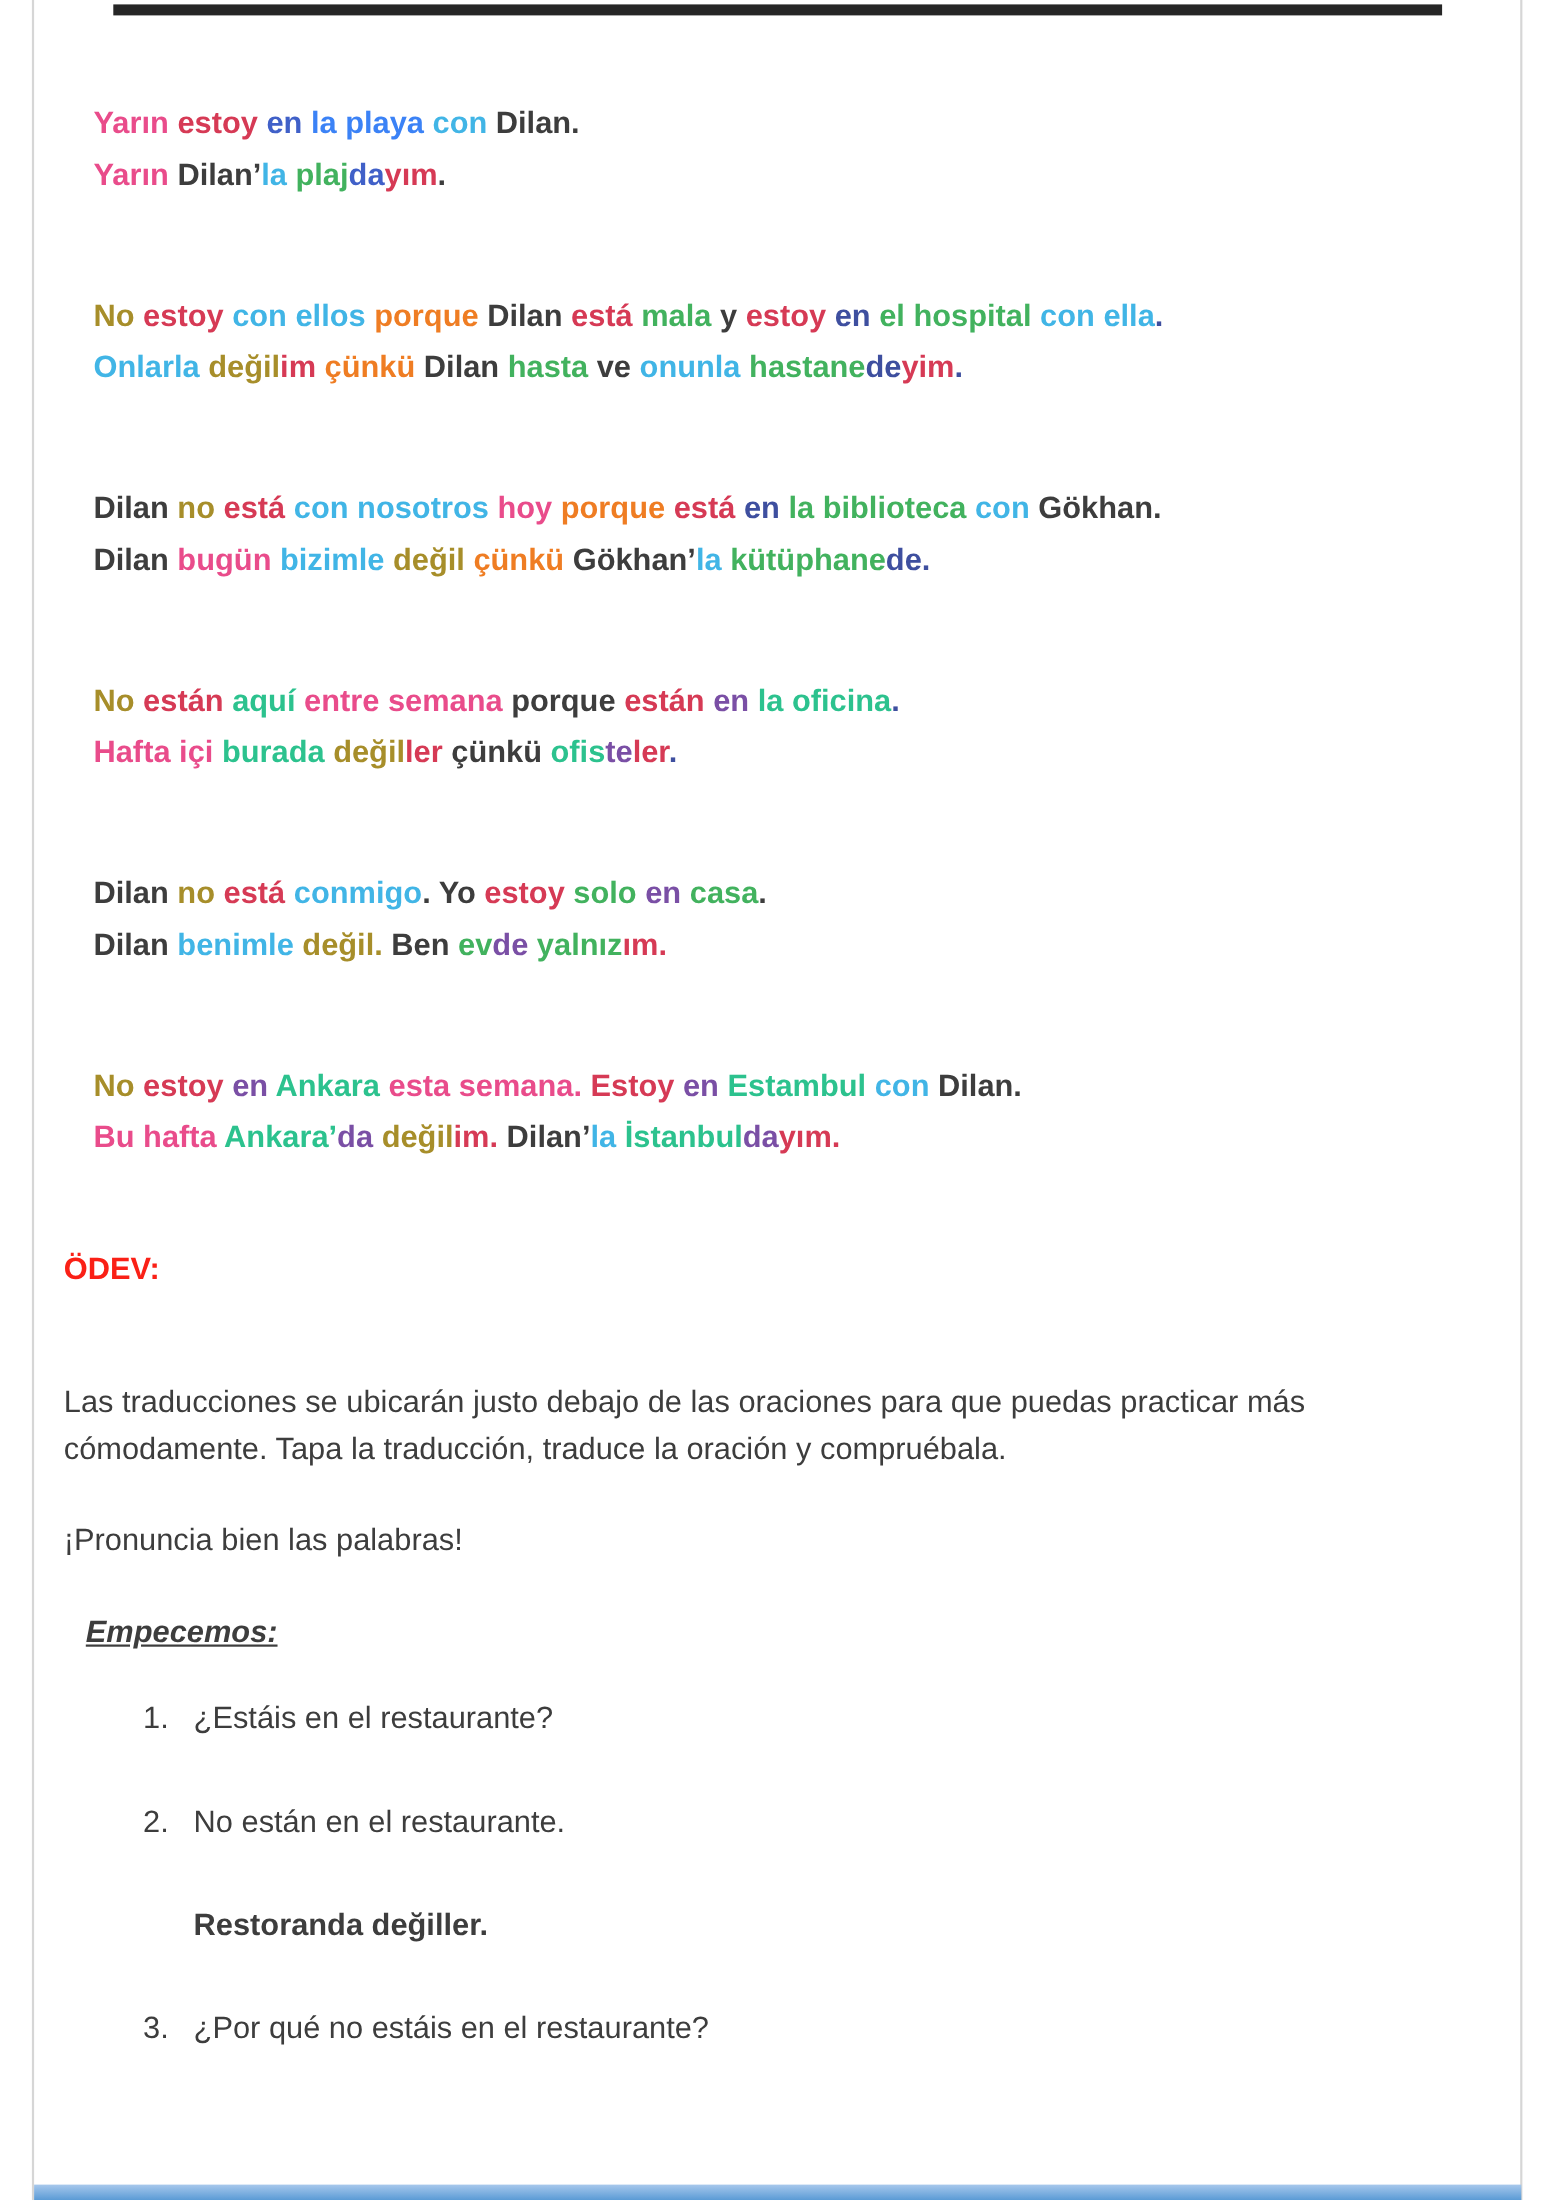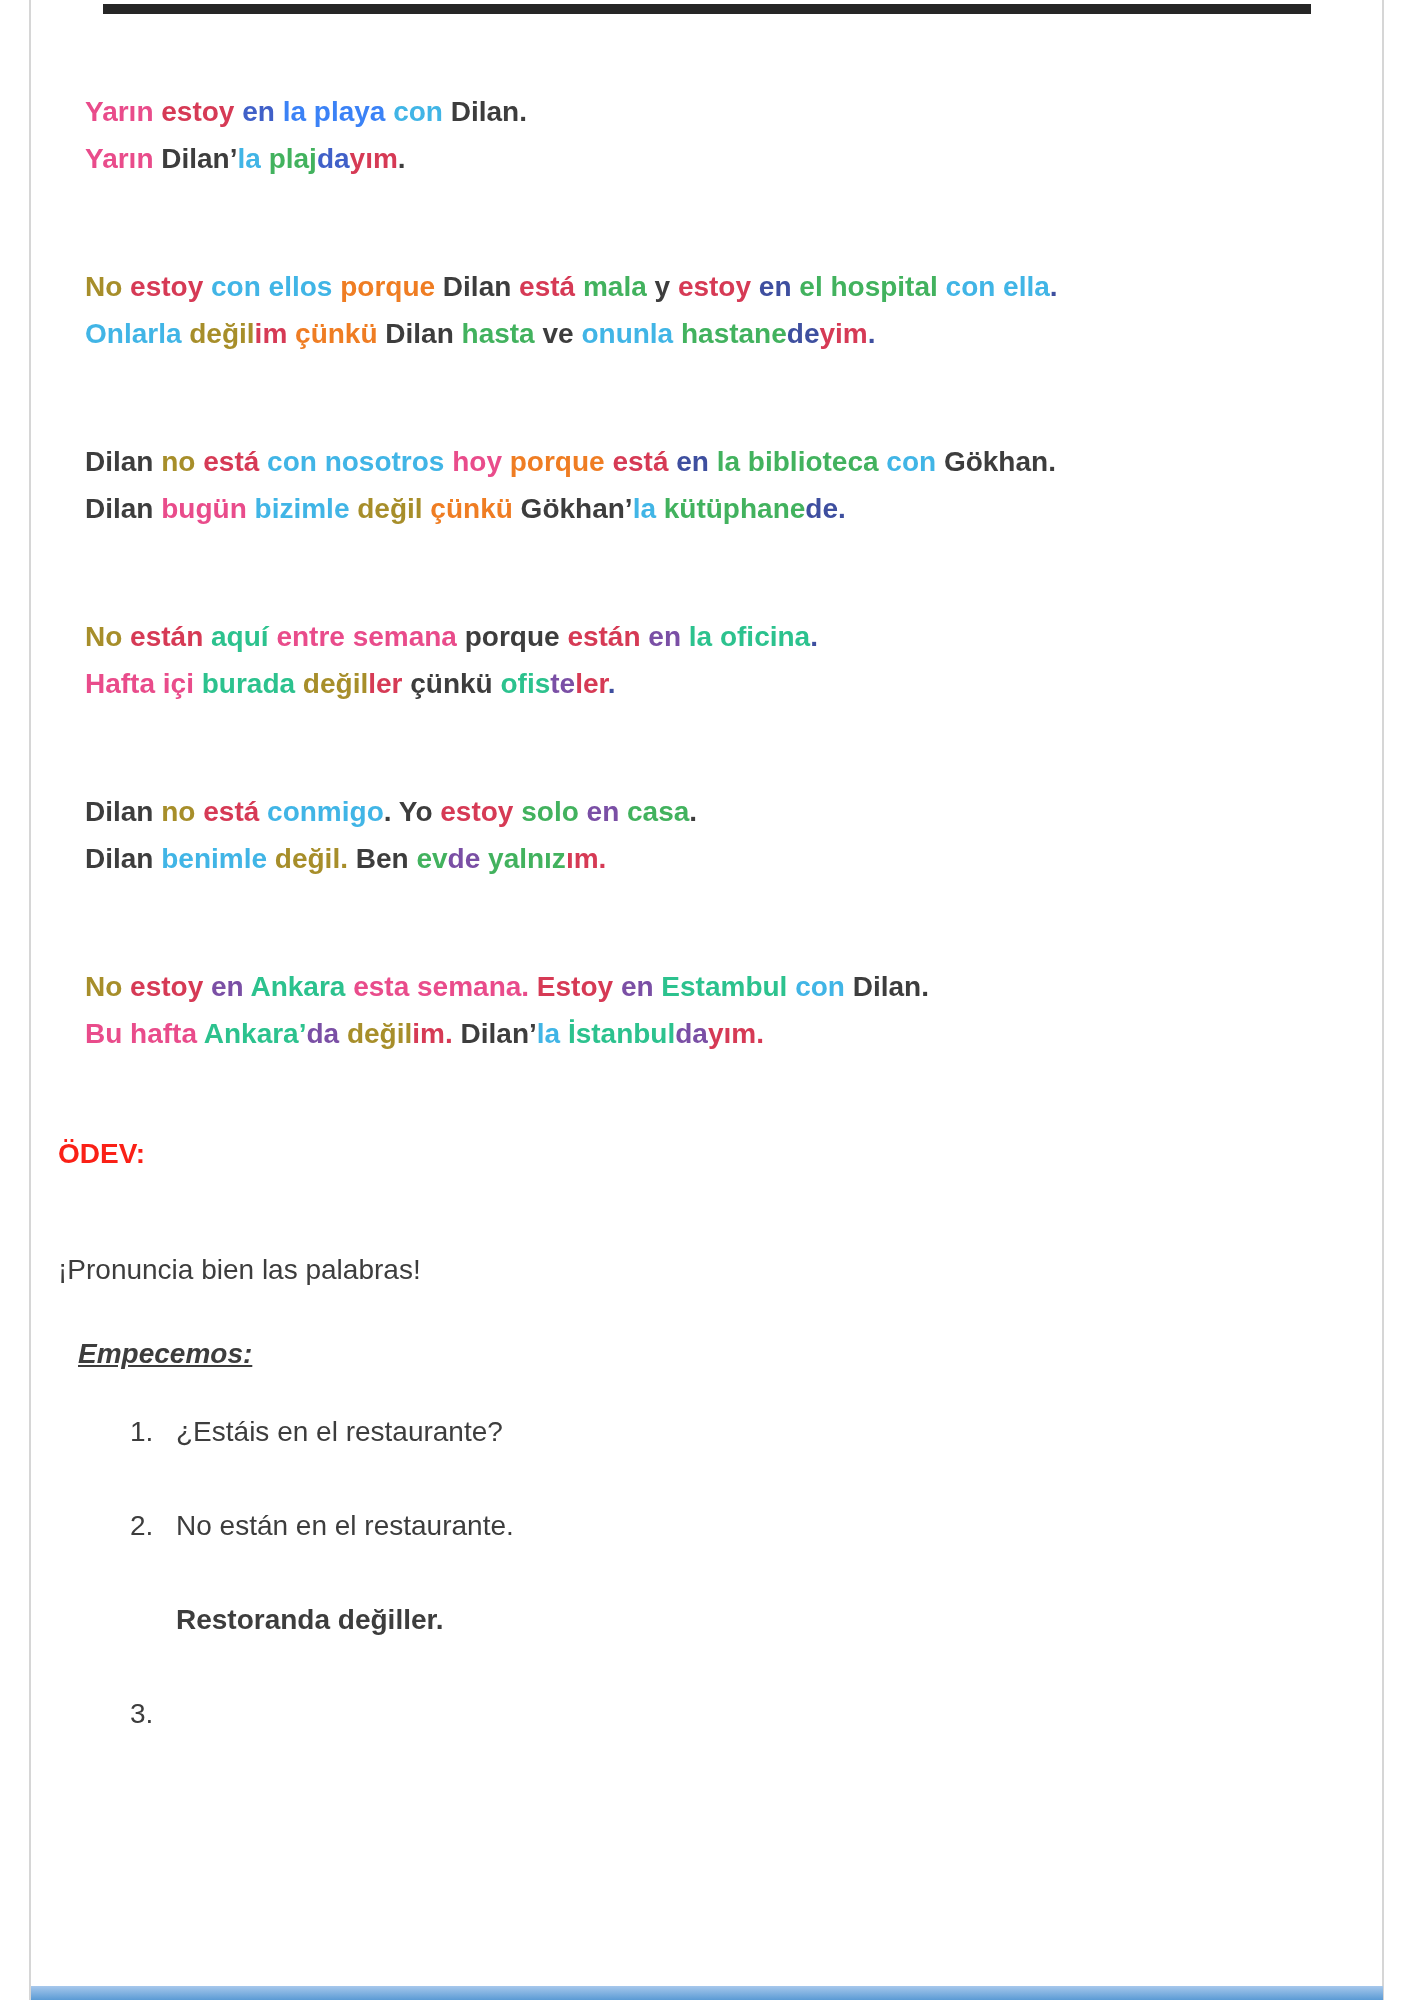--- a/index.html
+++ b/index.html
@@ -67,36 +67,38 @@
           <div class="sentence-line"><span style="color: rgb(61, 61, 61); font-weight: 700;">Dilan</span><span style="color: rgb(65, 181, 230);"> benimle</span><span style="color: rgb(167, 142, 42);"> değil.</span><span style="color: rgb(61, 61, 61); font-weight: 700;"> Ben</span><span style="color: rgb(66, 178, 94);"> ev</span><span style="color: rgb(122, 79, 165);">de</span><span style="color: rgb(66, 178, 94);"> yalnız</span><span style="color: rgb(214, 58, 85);">ım</span><span style="color: rgb(214, 58, 85);">.</span></div>
         </div>
         <div class="sentence-pair">
           <div class="sentence-line"><span style="color: rgb(167, 142, 42);">No</span><span style="color: rgb(214, 58, 85);"> estoy</span><span style="color: rgb(122, 79, 165);"> en</span><span style="color: rgb(44, 194, 142);"> Ankara</span><span style="color: rgb(233, 76, 139);"> esta semana</span><span style="color: rgb(233, 76, 139);">.</span><span style="color: rgb(214, 58, 85);"> Estoy</span><span style="color: rgb(122, 79, 165);"> en</span><span style="color: rgb(44, 194, 142);"> Estambul</span><span style="color: rgb(65, 181, 230);"> con</span><span style="color: rgb(61, 61, 61); font-weight: 700;"> Dilan.</span></div>
           <div class="sentence-line"><span style="color: rgb(233, 76, 139);">Bu hafta</span><span style="color: rgb(44, 194, 142);"> Ankara’</span><span style="color: rgb(122, 79, 165);">da</span><span style="color: rgb(167, 142, 42);"> değil</span><span style="color: rgb(214, 58, 85);">im</span><span style="color: rgb(214, 58, 85);">.</span><span style="color: rgb(61, 61, 61); font-weight: 700;"> Dilan’</span><span style="color: rgb(65, 181, 230);">la</span><span style="color: rgb(44, 194, 142);"> İstanbul</span><span style="color: rgb(122, 79, 165);">da</span><span style="color: rgb(214, 58, 85);">yım</span><span style="color: rgb(214, 58, 85);">.</span></div>
         </div>
       </div>
 
     <div class="odev-heading" style="color: rgb(250, 32, 22);">ÖDEV:</div>
 
+    <div class="intro-text">Las traducciones se ubicarán justo debajo de las oraciones para que puedas practicar más cómodamente. Tapa la traducción, traduce la oración y compruébala.</div>
 
     <div class="pronounce-text">¡Pronuncia bien las palabras!</div>
 
     <div class="lets-start">Empecemos:</div>
 
     <div class="exercise-q">
       <span class="num">1.</span>
       <span>¿Estáis en el restaurante?</span>
     </div>
 
     <div class="exercise-q">
       <span class="num">2.</span>
       <span>No están en el restaurante.</span>
     </div>
     <div class="exercise-a">Restoranda değiller.</div>
 
     <div class="exercise-q">
       <span class="num">3.</span>
+      <span>¿Por qué no estáis en el restaurante?</span>
     </div>
 
   </div>
 
   <div class="footer-bar"></div>
 </div>
 
 </body></html>

